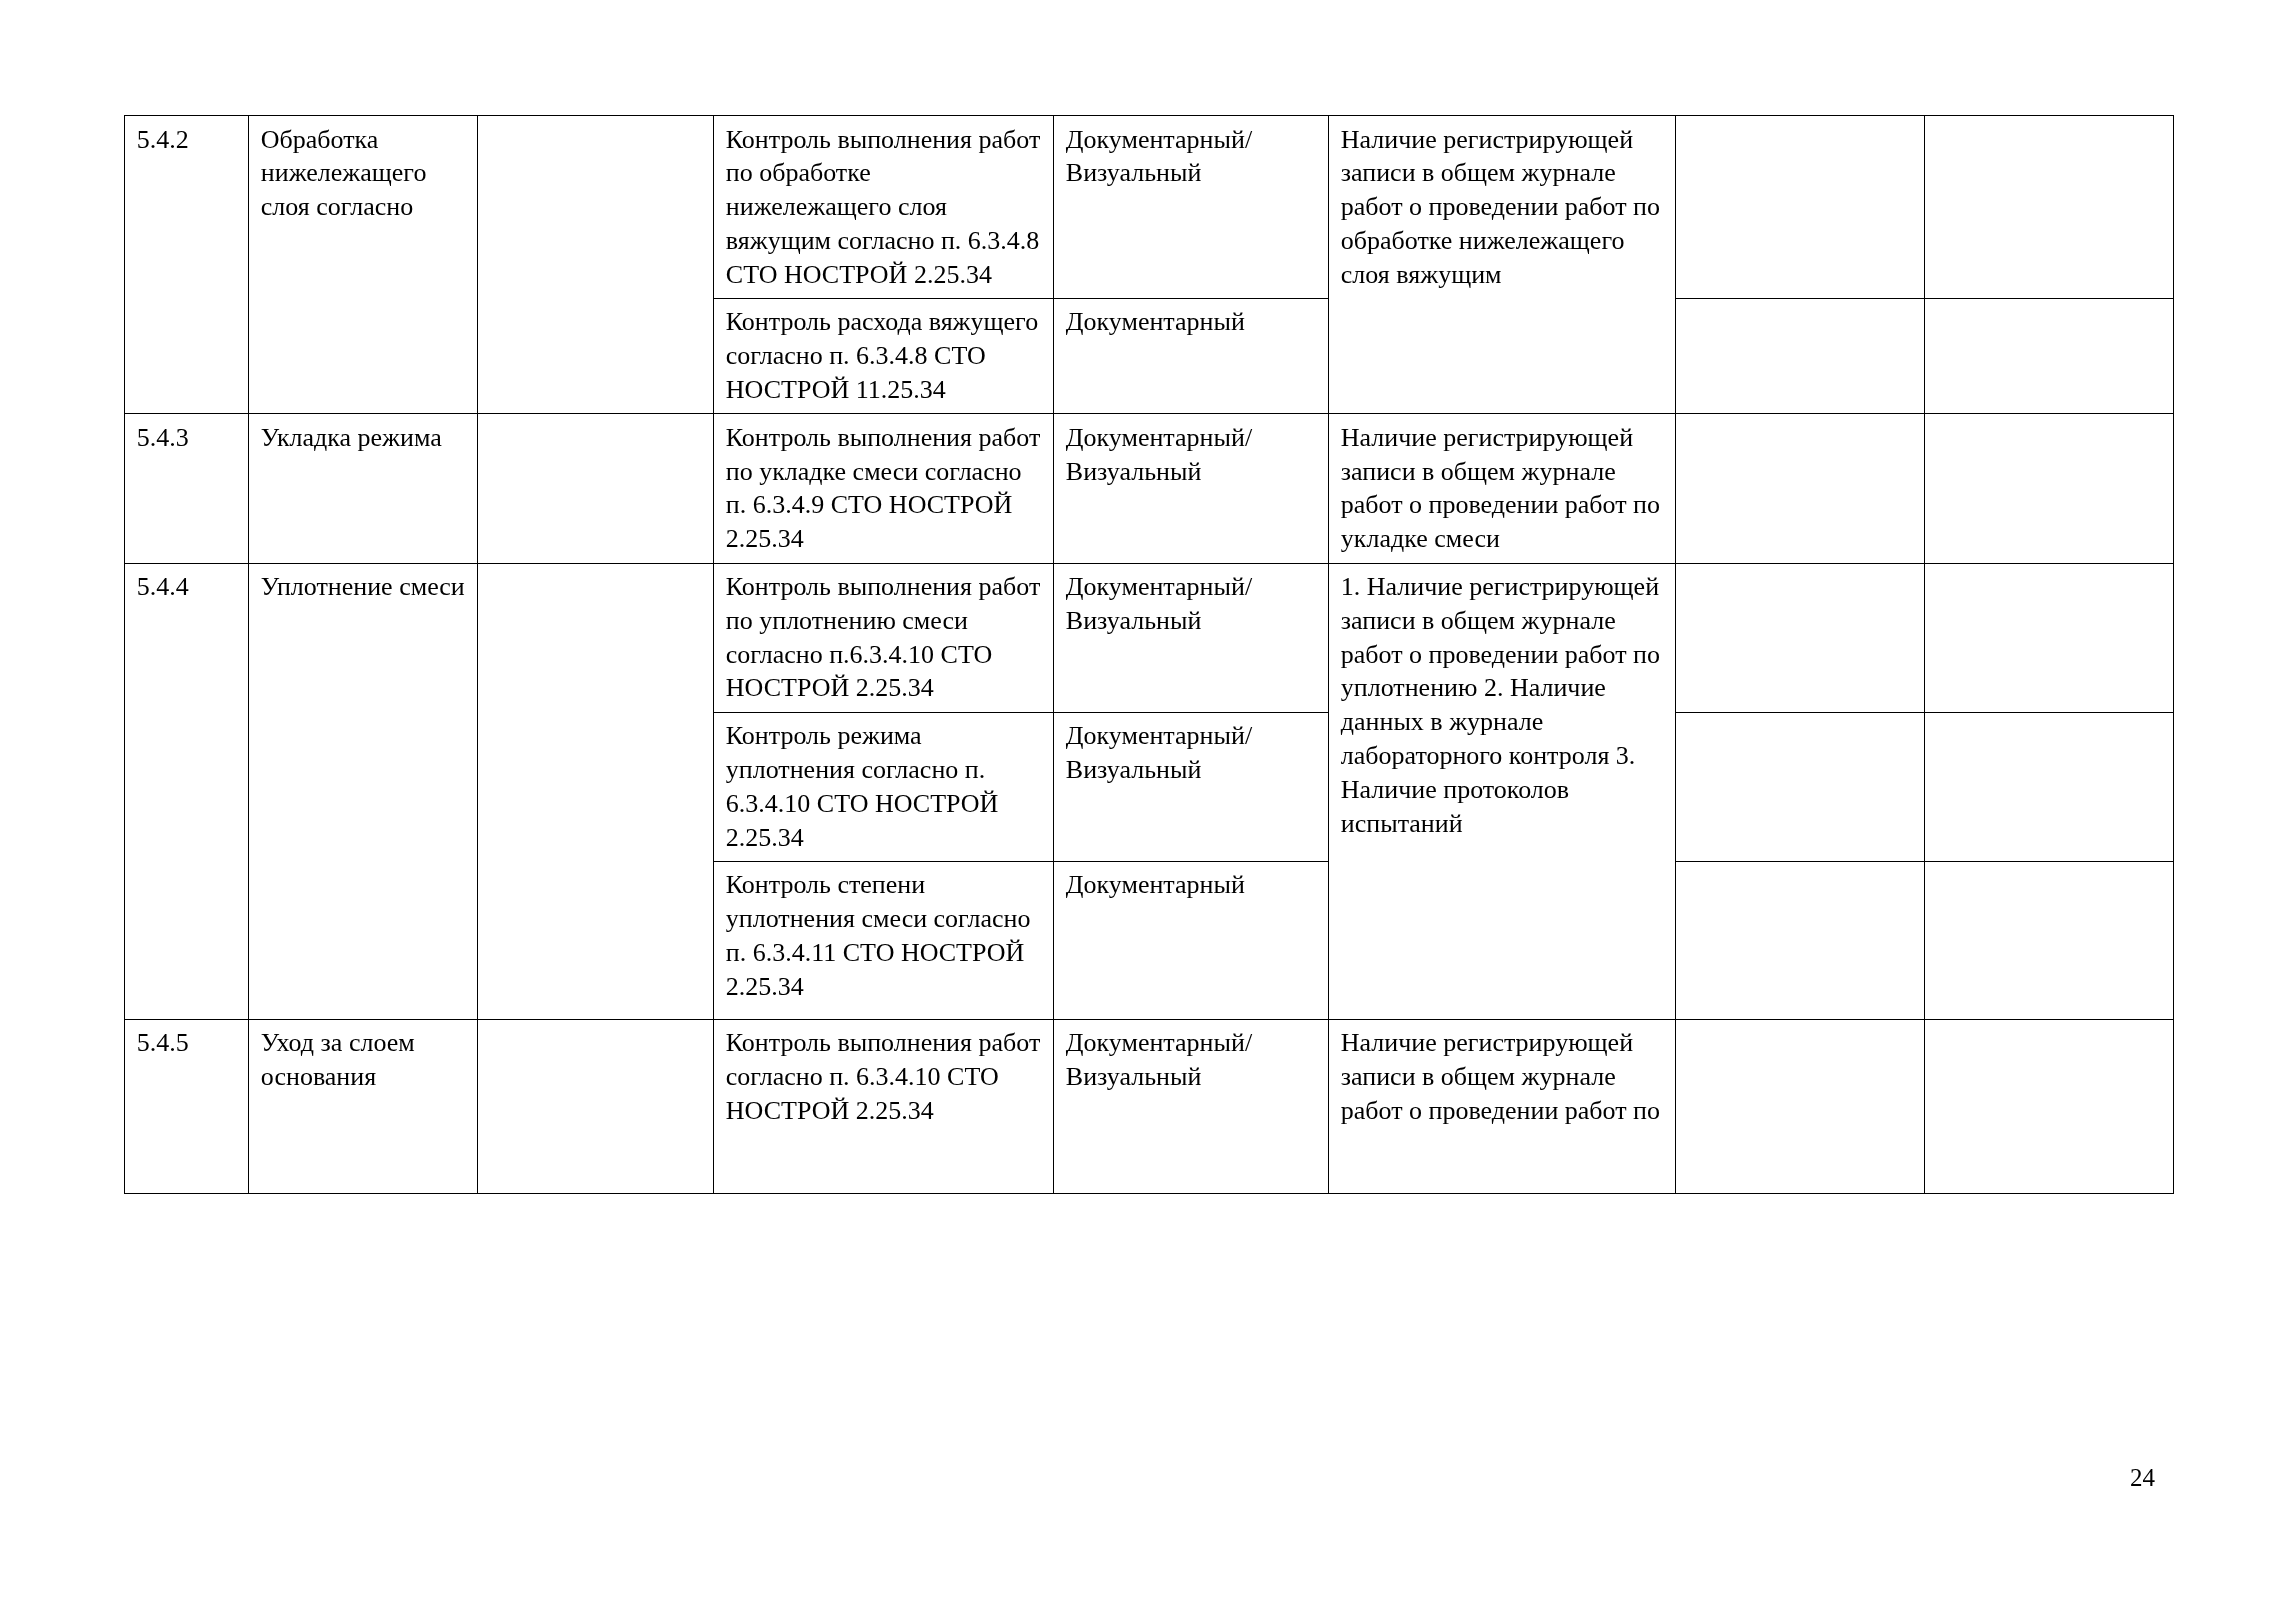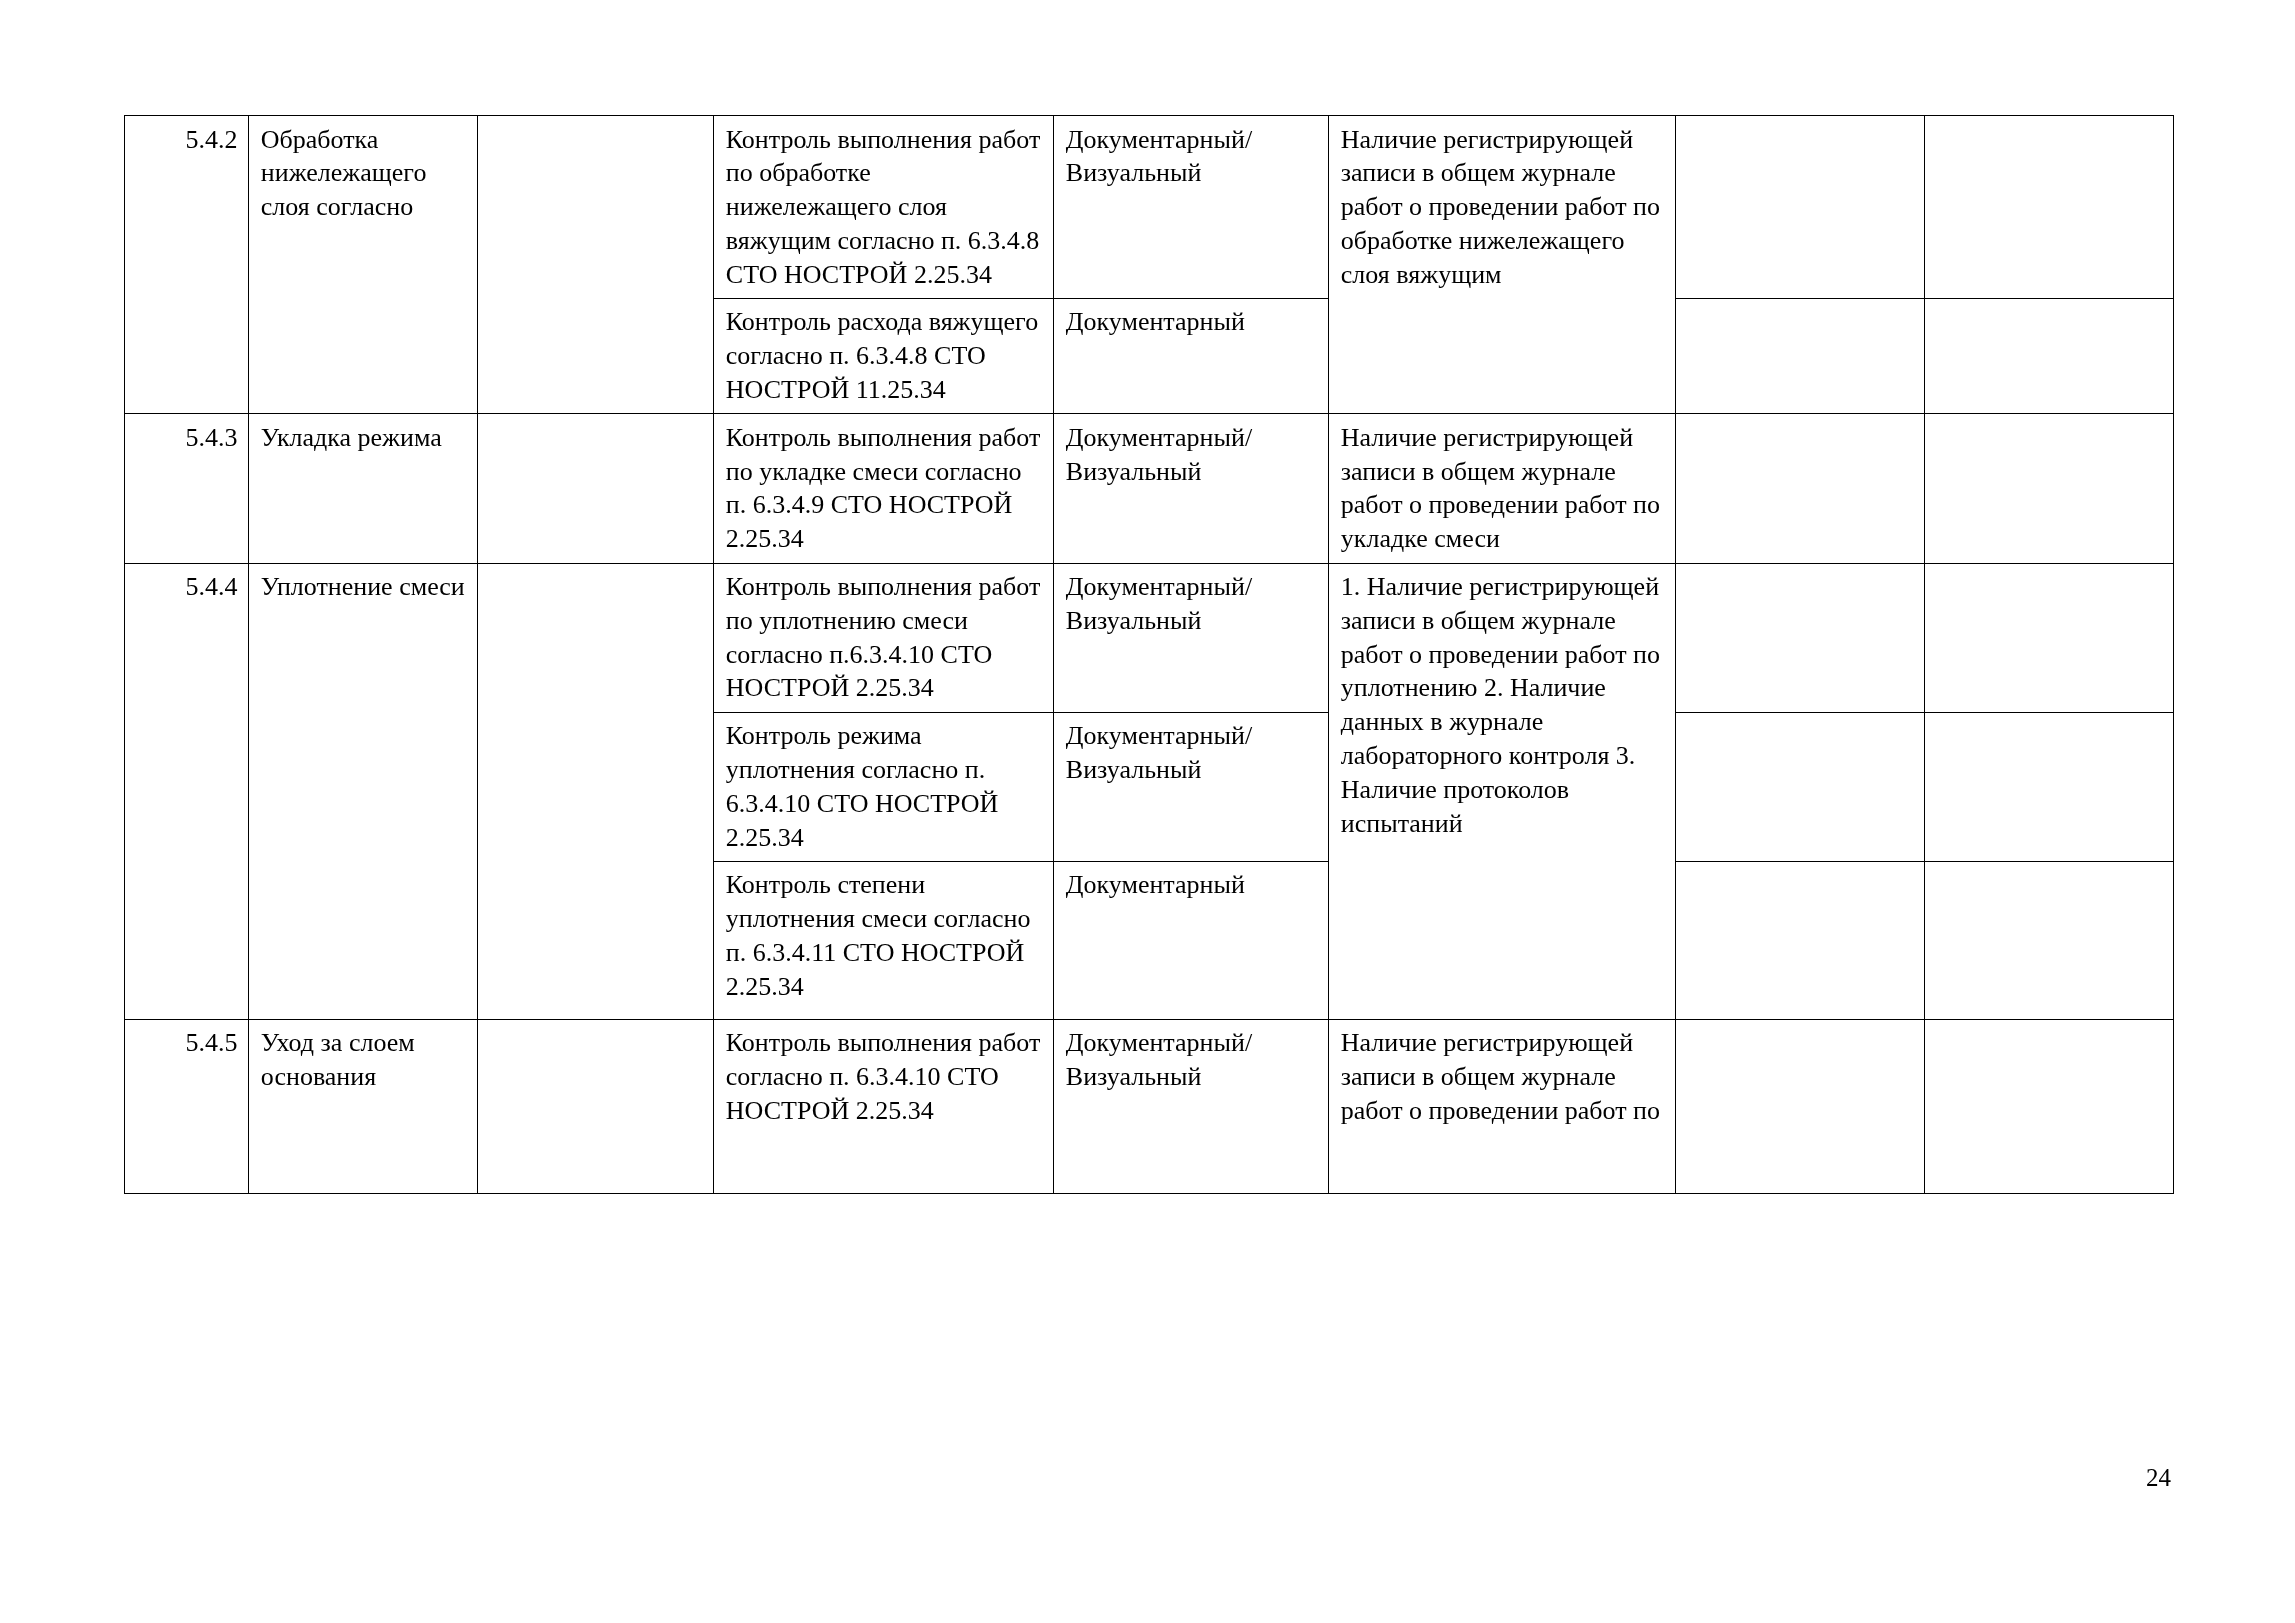--- a/index.html
+++ b/index.html
@@ -31,36 +31,36 @@
   }
   table.doc-table td {
     border: 1.3px solid #000000;
     vertical-align: top;
     padding: 6.5px 10.5px 6.5px 11.8px;
     font-size: 26px;
     line-height: 1.30;
     font-family: "Liberation Serif", serif;
   }
   td.c-num {
-    text-align: right;
+    text-align: left;
     vertical-align: middle;
   }
   td.c-name {
     vertical-align: middle;
   }
   td.c-empty { }
   td.c-control { }
   td.c-method {
     vertical-align: middle;
   }
   td.c-doc { }
   .mid { vertical-align: middle; }
   .pagenum {
     position: absolute;
-    right: 124px;
+    right: 140px;
     top: 1464px;
     font-size: 25px;
     font-family: "Liberation Serif", serif;
   }
   
 </style>
 </head>
 <body>
 
 <div class="page">

